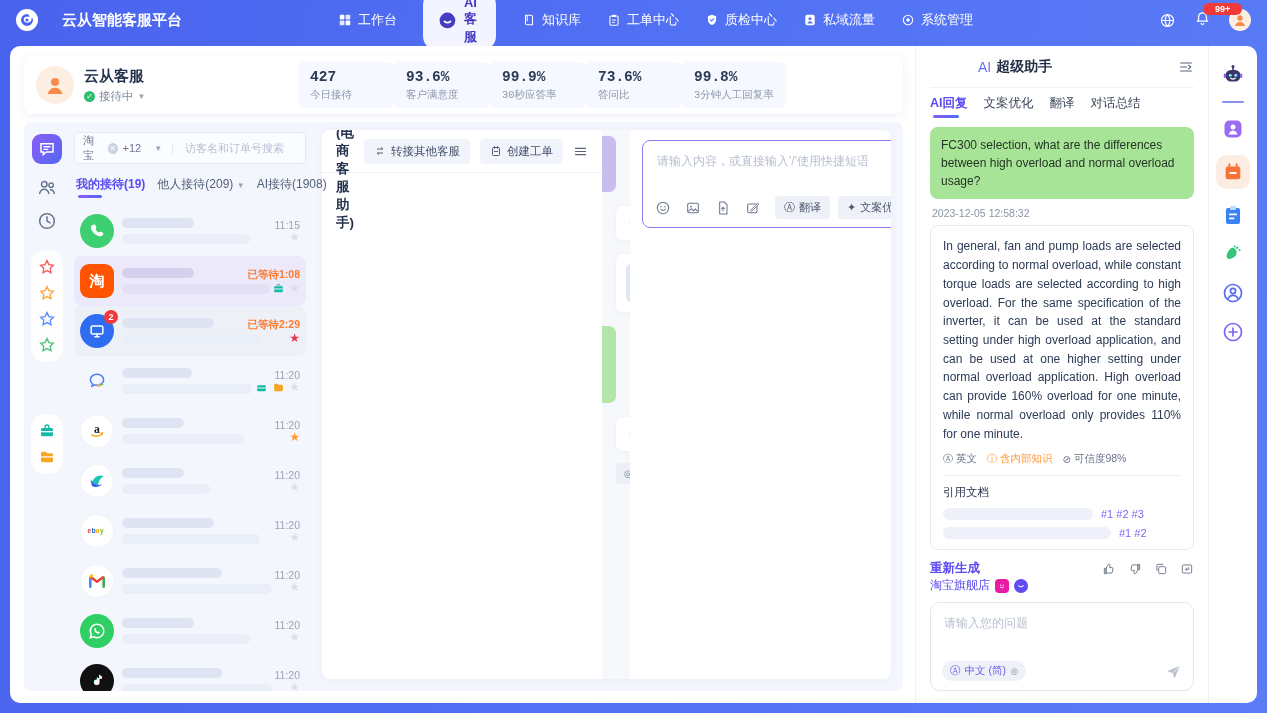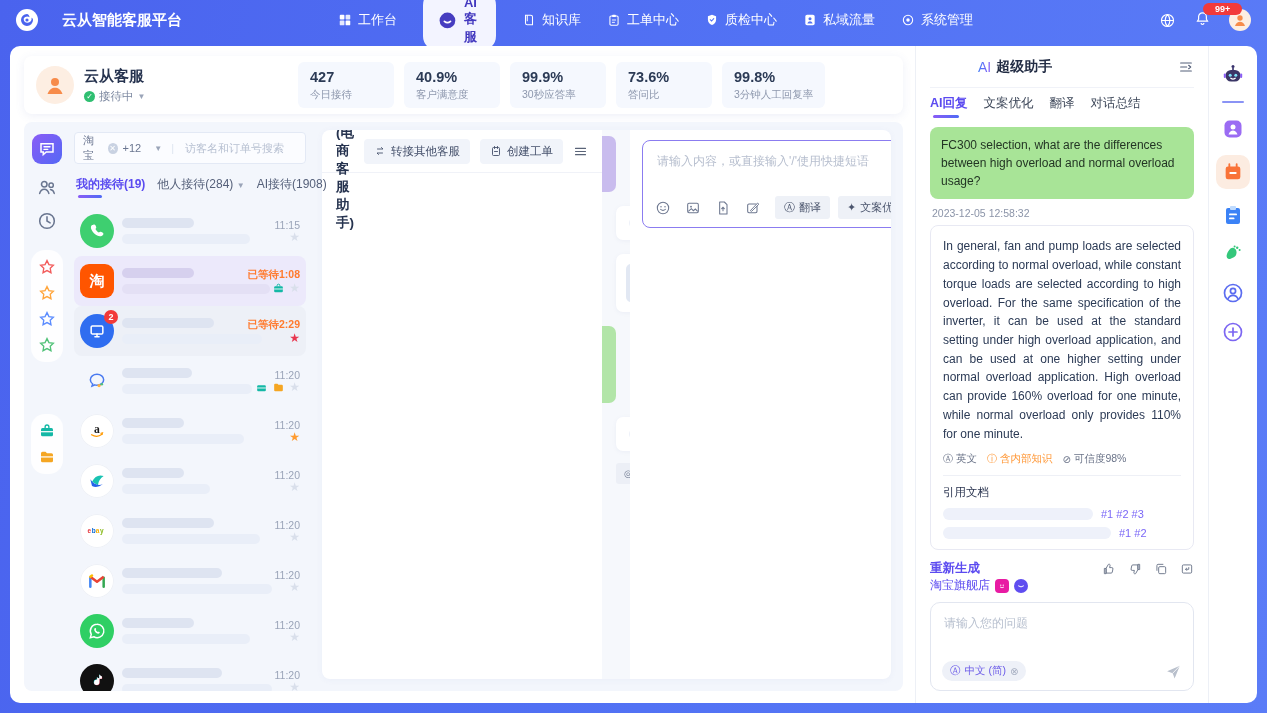--- a/index.html
+++ b/index.html
@@ -29,21 +29,21 @@
   .left-zone{flex:1;display:flex;flex-direction:column;min-width:0;}
   
   .agent-bar{margin:10px 12px 8px 14px;height:58px;background:#fff;border-radius:8px;box-shadow:0 2px 10px rgba(90,110,190,.10);display:flex;align-items:center;padding:0 12px;box-sizing:border-box;}
   .agent-left{display:flex;align-items:center;gap:10px;width:262px;}
   .agent-avatar{width:38px;height:38px;border-radius:50%;background:#fdeee2;display:flex;align-items:center;justify-content:center;}
   .agent-avatar svg{width:24px;height:24px;}
   .agent-name{font-size:15px;font-weight:bold;color:#26334f;}
   .agent-status{display:flex;align-items:center;gap:4px;font-size:11.5px;color:#7c88a0;margin-top:3px;cursor:pointer;}
   .dot-check{width:11px;height:11px;border-radius:50%;background:#2fbf71;color:#fff;font-size:8px;display:flex;align-items:center;justify-content:center;}
   .caret{font-size:8px;color:#9aa4b8;}
-  .stats{display:flex;gap:10px;flex:1;}
+  .stats{display:flex;flex:1;font-family:Liberation Mono, monospace;}
   .stat-box{background:#f5f8fe;border-radius:6px;padding:7px 12px 6px;min-width:72px;}
   .stat-value{font-size:14.5px;font-weight:bold;color:#2b3a55;}
   .stat-label{font-size:10.5px;color:#8d97ad;margin-top:3px;white-space:nowrap;}
   
   .workspace{flex:1;margin:0 12px 12px 14px;background:#f3f6fc;border-radius:8px;display:flex;overflow:hidden;}
   
   .rail-left{width:46px;padding-top:12px;display:flex;flex-direction:column;align-items:center;gap:12px;}
   .rail-chat{width:30px;height:30px;border-radius:9px;background:linear-gradient(135deg,#8a5cf6,#5468f5);display:flex;align-items:center;justify-content:center;cursor:pointer;}
   .rail-chat svg{width:18px;height:18px;}
   .rail-ico{width:22px;height:22px;cursor:pointer;}
@@ -277,21 +277,21 @@
             <span class="caret">▼</span>
           </div>
         </div>
       </div>
       <div class="stats">
         <div class="stat-box">
           <div class="stat-value">427</div>
           <div class="stat-label">今日接待</div>
         </div>
         <div class="stat-box">
-          <div class="stat-value">40.9%</div>
+          <div class="stat-value">93.6%</div>
           <div class="stat-label">客户满意度</div>
         </div>
         <div class="stat-box">
           <div class="stat-value">99.9%</div>
           <div class="stat-label">30秒应答率</div>
         </div>
         <div class="stat-box">
           <div class="stat-value">73.6%</div>
           <div class="stat-label">答问比</div>
         </div>
@@ -352,21 +352,21 @@
         <div class="convo-filter">
           <span>淘宝</span>
           <span class="chip-x">✕</span>
           <span>+12</span>
           <span class="caret" style="margin-left:8px;">▼</span>
           <span class="sep">|</span>
           <input placeholder="访客名和订单号搜索" style="">
         </div>
         <div class="convo-tabs">
           <span class="convo-tab active">我的接待(19)</span>
-          <span class="convo-tab"><span>他人接待(284)</span> <span class="caret">▼</span></span>
+          <span class="convo-tab"><span>他人接待(209)</span> <span class="caret">▼</span></span>
           <span class="convo-tab">AI接待(1908)</span>
         </div>
         <div class="convo-list">
 
           <div class="citem">
             <span class="cav" style="background:#3ecf70;">
               <svg viewBox="0 0 24 24">
                   <path d="M7.2 4.8c1.1-.9 2.6-.6 3.1.7l.7 1.8c.3.9-.1 1.8-.9 2.3.9 1.9 2.4 3.4 4.3 4.3.5-.8 1.4-1.2 2.3-.9l1.8.7c1.3.5 1.6 2 .7 3.1-1.6 1.9-4.4 2.1-7 .7-2.9-1.5-5.1-3.7-6.6-6.6-1.4-2.6-1.2-5.4.6-6.1z" fill="#fff"></path>
                 </svg>
             </span>

